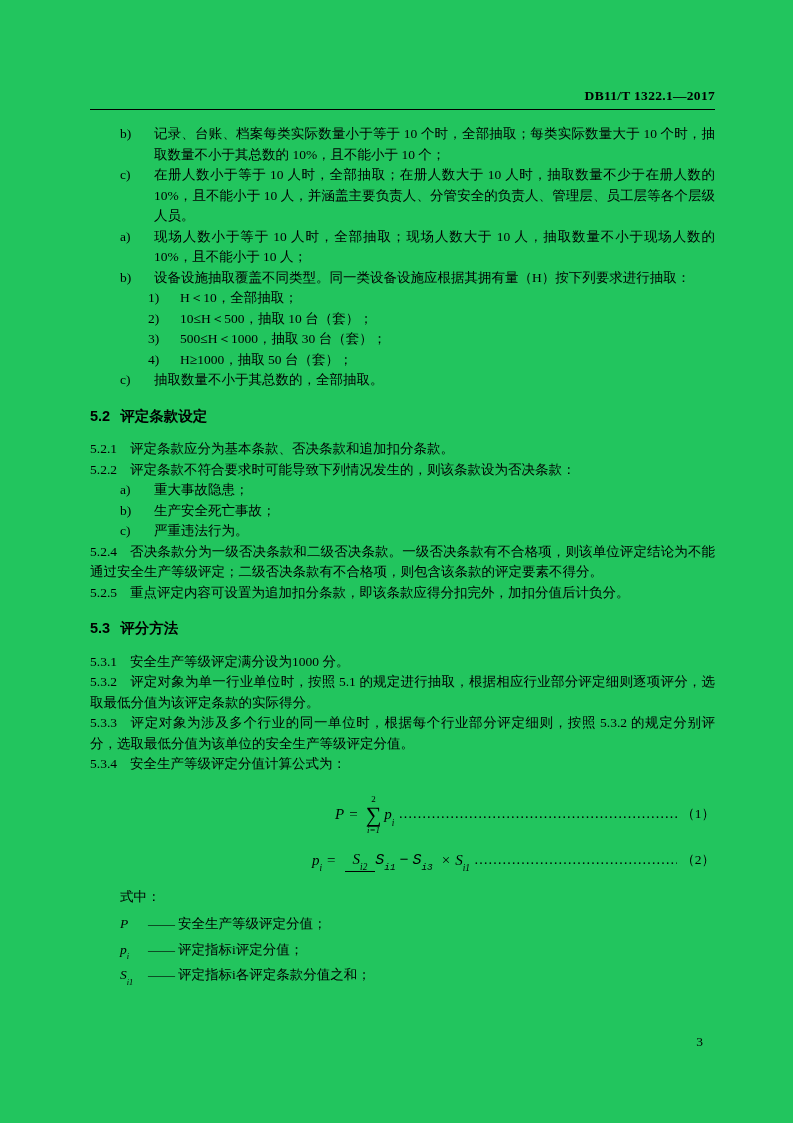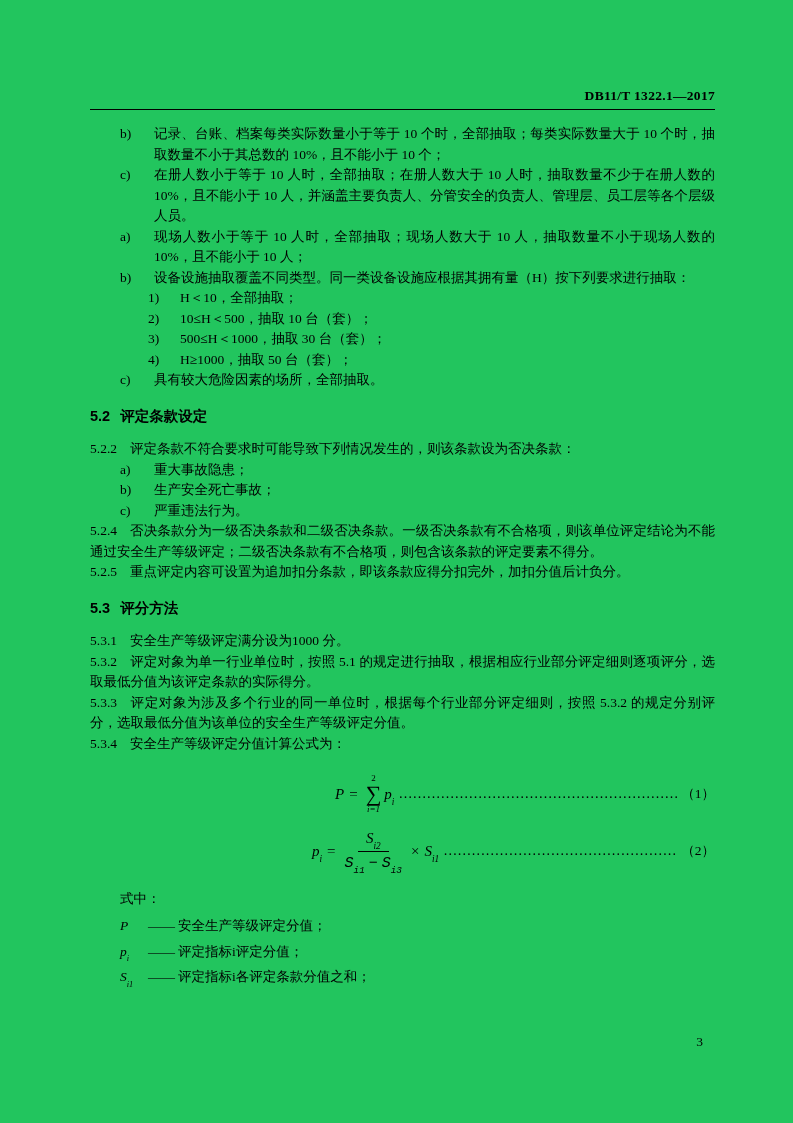--- a/index.html
+++ b/index.html
@@ -62,21 +62,21 @@
   }
   .formula-row.f1 { margin: 20px 0 10px 0; padding-left: 245px; }
   .formula-row.f2 { margin: 14px 0 12px 0; padding-left: 222px; }
   .f-var { font-style: italic; }
   .f-op { margin: 0 5px; }
   sub { font-style: italic; font-size: 0.62em; position: relative; top: 0.25em; line-height: 0; }
   .sum { display: inline-flex; flex-direction: column; align-items: center; margin: 0 3px; line-height: 1; }
   .sum-top { font-size: 9px; line-height: 1; }
   .sum-sym { font-size: 22px; line-height: 1; font-style: normal; }
   .sum-bot { font-size: 9px; font-style: italic; line-height: 1; }
-  .frac { display: inline-flex; flex-direction: column; align-items: center; margin: 0 4px; }
+  .frac { display: inline-flex; align-items: center; margin: 0 4px; }
   .frac-num { padding: 0 8px 2px 8px; border-bottom: 1px solid #000; }
   .frac-den { padding-top: 2px; font-family: Liberation Mono, monospace; }
   .f-minus { margin: 0 4px; }
   .leaders {
     flex: 1;
     overflow: hidden;
     white-space: nowrap;
     font-size: 14px;
     margin: 0 4px;
   }
@@ -128,24 +128,26 @@
       <div class="subli">
       <span class="subli-label">3)</span>
       <span class="subli-text">500≤H＜1000，抽取 30 台（套）；</span>
       </div>
       <div class="subli">
       <span class="subli-label">4)</span>
       <span class="subli-text">H≥1000，抽取 50 台（套）；</span>
       </div>
       <div class="li">
       <span class="li-label">c)</span>
-      <span class="li-text">具有较大危险因素的场所，全部抽取。</span>
+      <span class="li-text">抽取数量不小于其总数的，全部抽取。</span>
       </div>
       <h3 class="heading">
       <span class="heading-num">5.2</span><span>评定条款设定</span></h3>
+      <p class="clause">
+      <span class="clause-num">5.2.1</span><span class="clause-text">评定条款应分为基本条款、否决条款和追加扣分条款。</span></p>
       <p class="clause">
       <span class="clause-num">5.2.2</span><span class="clause-text">评定条款不符合要求时可能导致下列情况发生的，则该条款设为否决条款：</span></p>
       <div class="li">
       <span class="li-label">a)</span>
       <span class="li-text">重大事故隐患；</span>
       </div>
       <div class="li">
       <span class="li-label">b)</span>
       <span class="li-text">生产安全死亡事故；</span>
       </div>

